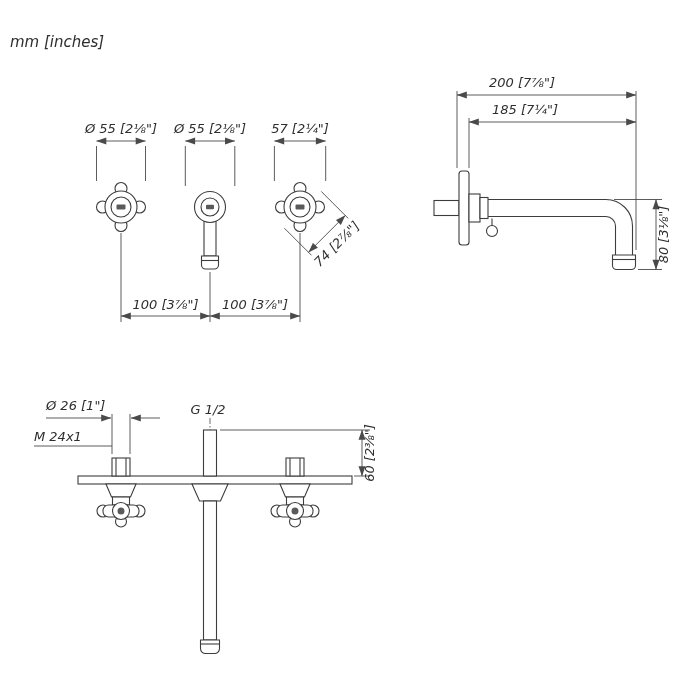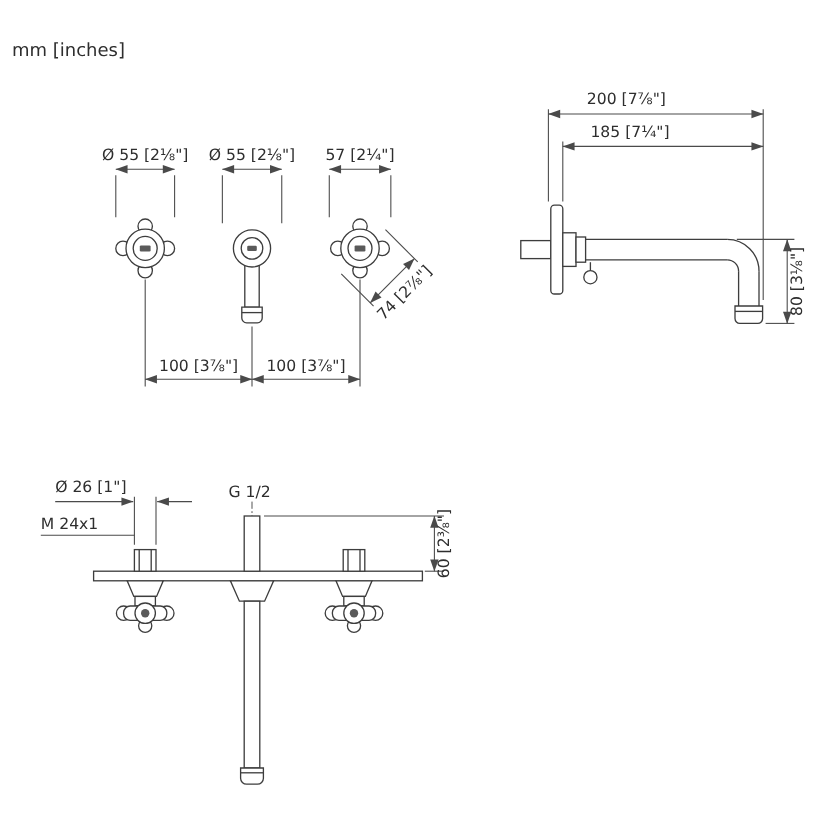--- a/index.html
+++ b/index.html
@@ -1,16 +1,16 @@
 <!DOCTYPE html>
 <html><head>
 <meta charset="utf-8">
 <style>
   html,body{margin:0;padding:0;background:#ffffff;}
-  .page{width:700px;height:700px;position:relative;background:#fff;overflow:hidden;}
+  .page{width:700px;height:700px;position:relative;background:#fff;overflow:hidden;font-style:italic;}
   svg{display:block;}
   text{font-family:"DejaVu Sans","Liberation Sans",sans-serif;fill:#2e2e2e;}
   .units-text{font-size:15px;}
   .dim-text{font-size:13px;}
   .geo{stroke:#3d3d3d;stroke-width:1.1;fill:none;}
   .geow{stroke:#3d3d3d;stroke-width:1.1;fill:#ffffff;}
   .dark{fill:#5a5a5a;stroke:none;}
   .dim{stroke:#4a4a4a;stroke-width:0.9;fill:none;}
   .ctr{stroke:#4a4a4a;stroke-width:0.8;fill:none;stroke-dasharray:6 2 1.5 2;}
 </style>

